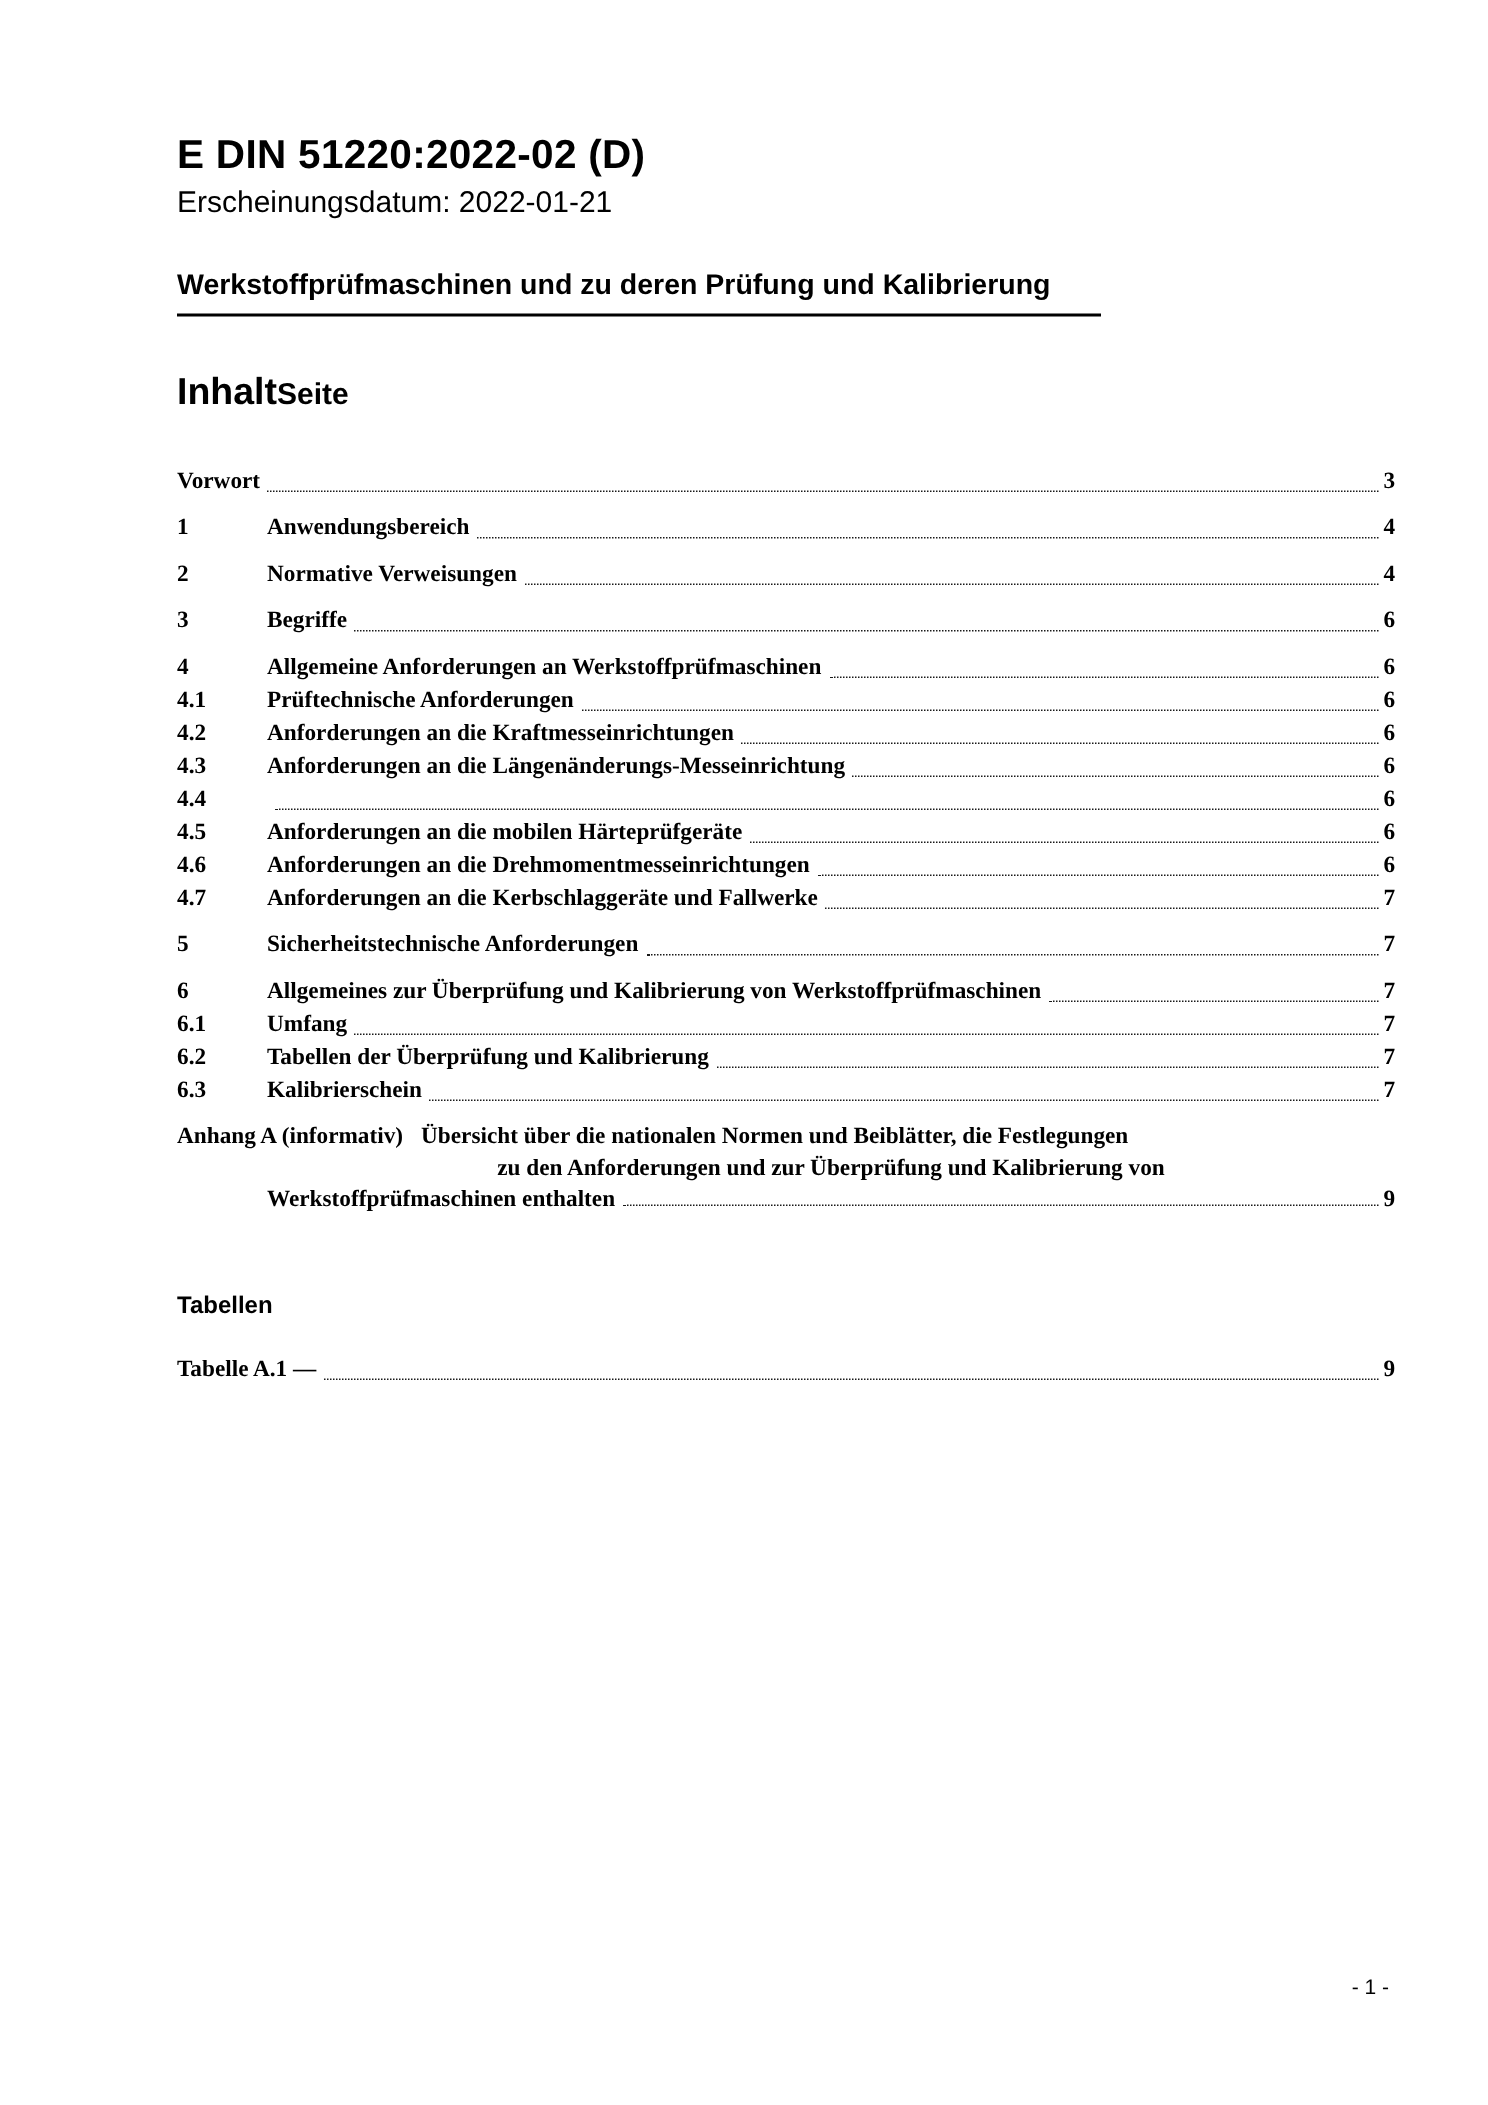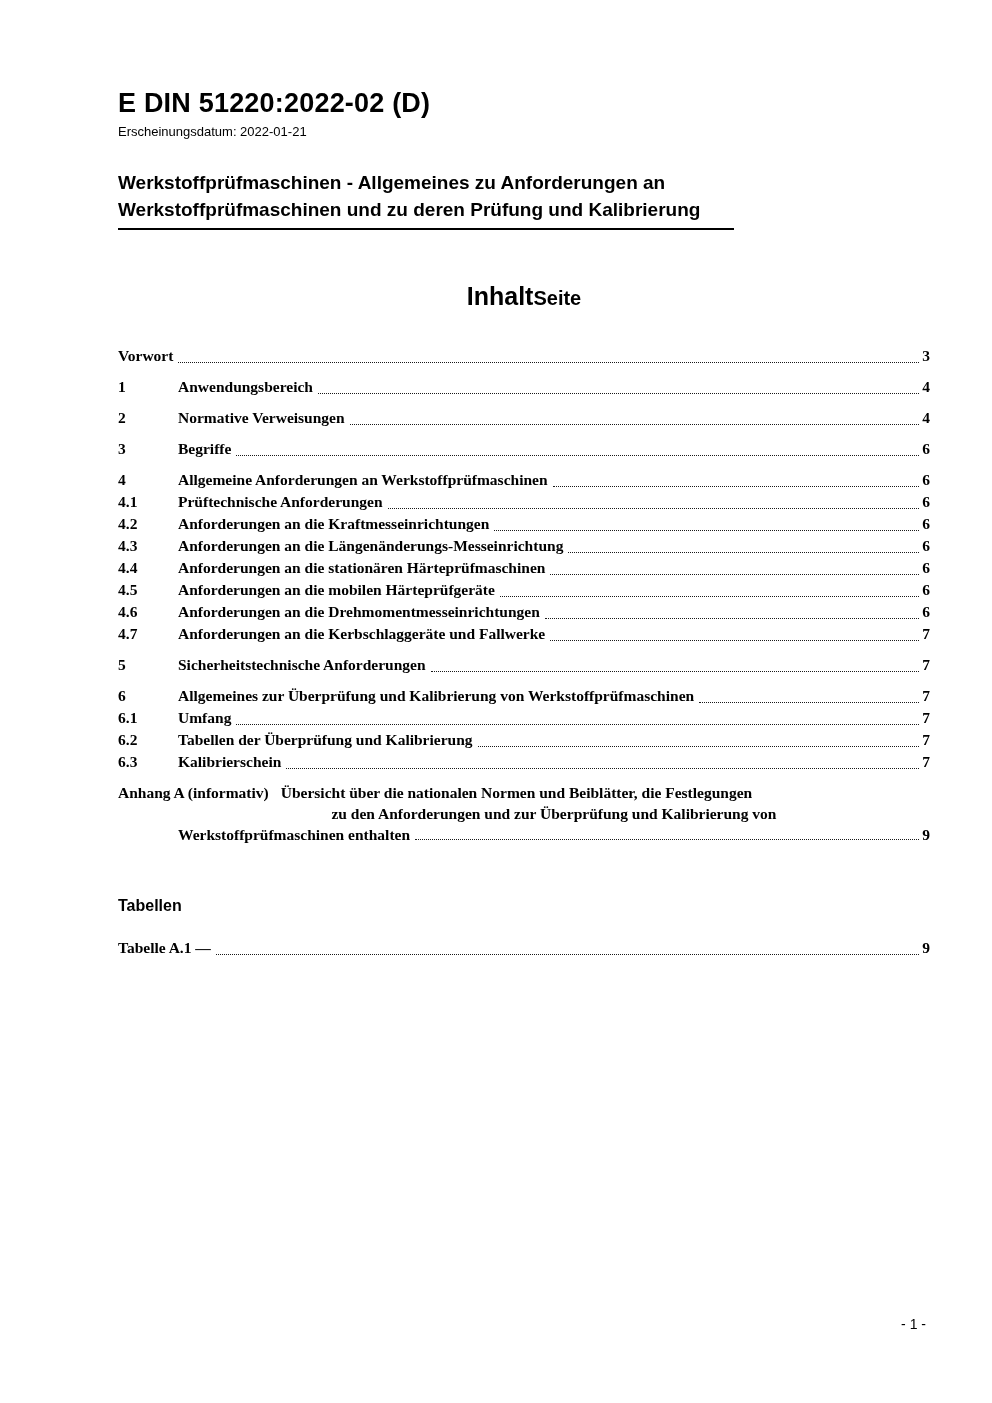--- a/index.html
+++ b/index.html
@@ -18,39 +18,39 @@
     width: 992px; height: 994px;
     padding: 88px 62px 0 118px;
   }
   
   .doc-number {
     font-size: 27px;
     font-weight: bold;
     letter-spacing: 0.2px;
   }
   .pub-date {
-    font-size: 13px;
+    font-size: 20px;
     margin-top: 5px;
   }
   .doc-title {
     margin-top: 30px;
     font-size: 19px;
     font-weight: bold;
     line-height: 27px;
   }
   .title-rule {
     width: 616px;
     border-top: 2px solid #000;
     margin-top: 5px;
   }
   
   .toc-header {
-    margin-top: 52px;
+    margin-top: 36px;
     display: flex;
-    justify-content: center;
+    justify-content: flex-start;
     align-items: baseline;
   }
   .toc-heading {
     font-size: 25px;
     font-weight: bold;
   }
   .seite-label {
     font-size: 20px;
     font-weight: bold;
   }
@@ -124,21 +124,20 @@
 </style>
 </head>
 <body>
 
 <div class="page">
 
   <div>
     <div class="doc-number">E DIN 51220:2022-02 (D)</div>
     <div class="pub-date">Erscheinungsdatum: 2022-01-21</div>
     <div class="doc-title">
-      <div>Werkstoffprüfmaschinen - Allgemeines zu Anforderungen an</div>
       <div>Werkstoffprüfmaschinen und zu deren Prüfung und Kalibrierung</div>
     </div>
     <div class="title-rule"></div>
   </div>
 
   <div class="toc-header">
     <div class="toc-heading">Inhalt</div>
     <div class="seite-label">Seite</div>
   </div>
 
@@ -185,21 +184,20 @@
         <span class="toc-page">6</span>
       </div>
       <div class="toc-row">
         <span class="toc-num">4.3</span>
         <span class="toc-label">Anforderungen an die Längenänderungs-Messeinrichtung</span>
         <span class="leader"></span>
         <span class="toc-page">6</span>
       </div>
       <div class="toc-row">
         <span class="toc-num">4.4</span>
-        <span class="toc-label">Anforderungen an die stationären Härteprüfmaschinen</span>
         <span class="leader"></span>
         <span class="toc-page">6</span>
       </div>
       <div class="toc-row">
         <span class="toc-num">4.5</span>
         <span class="toc-label">Anforderungen an die mobilen Härteprüfgeräte</span>
         <span class="leader"></span>
         <span class="toc-page">6</span>
       </div>
       <div class="toc-row">

